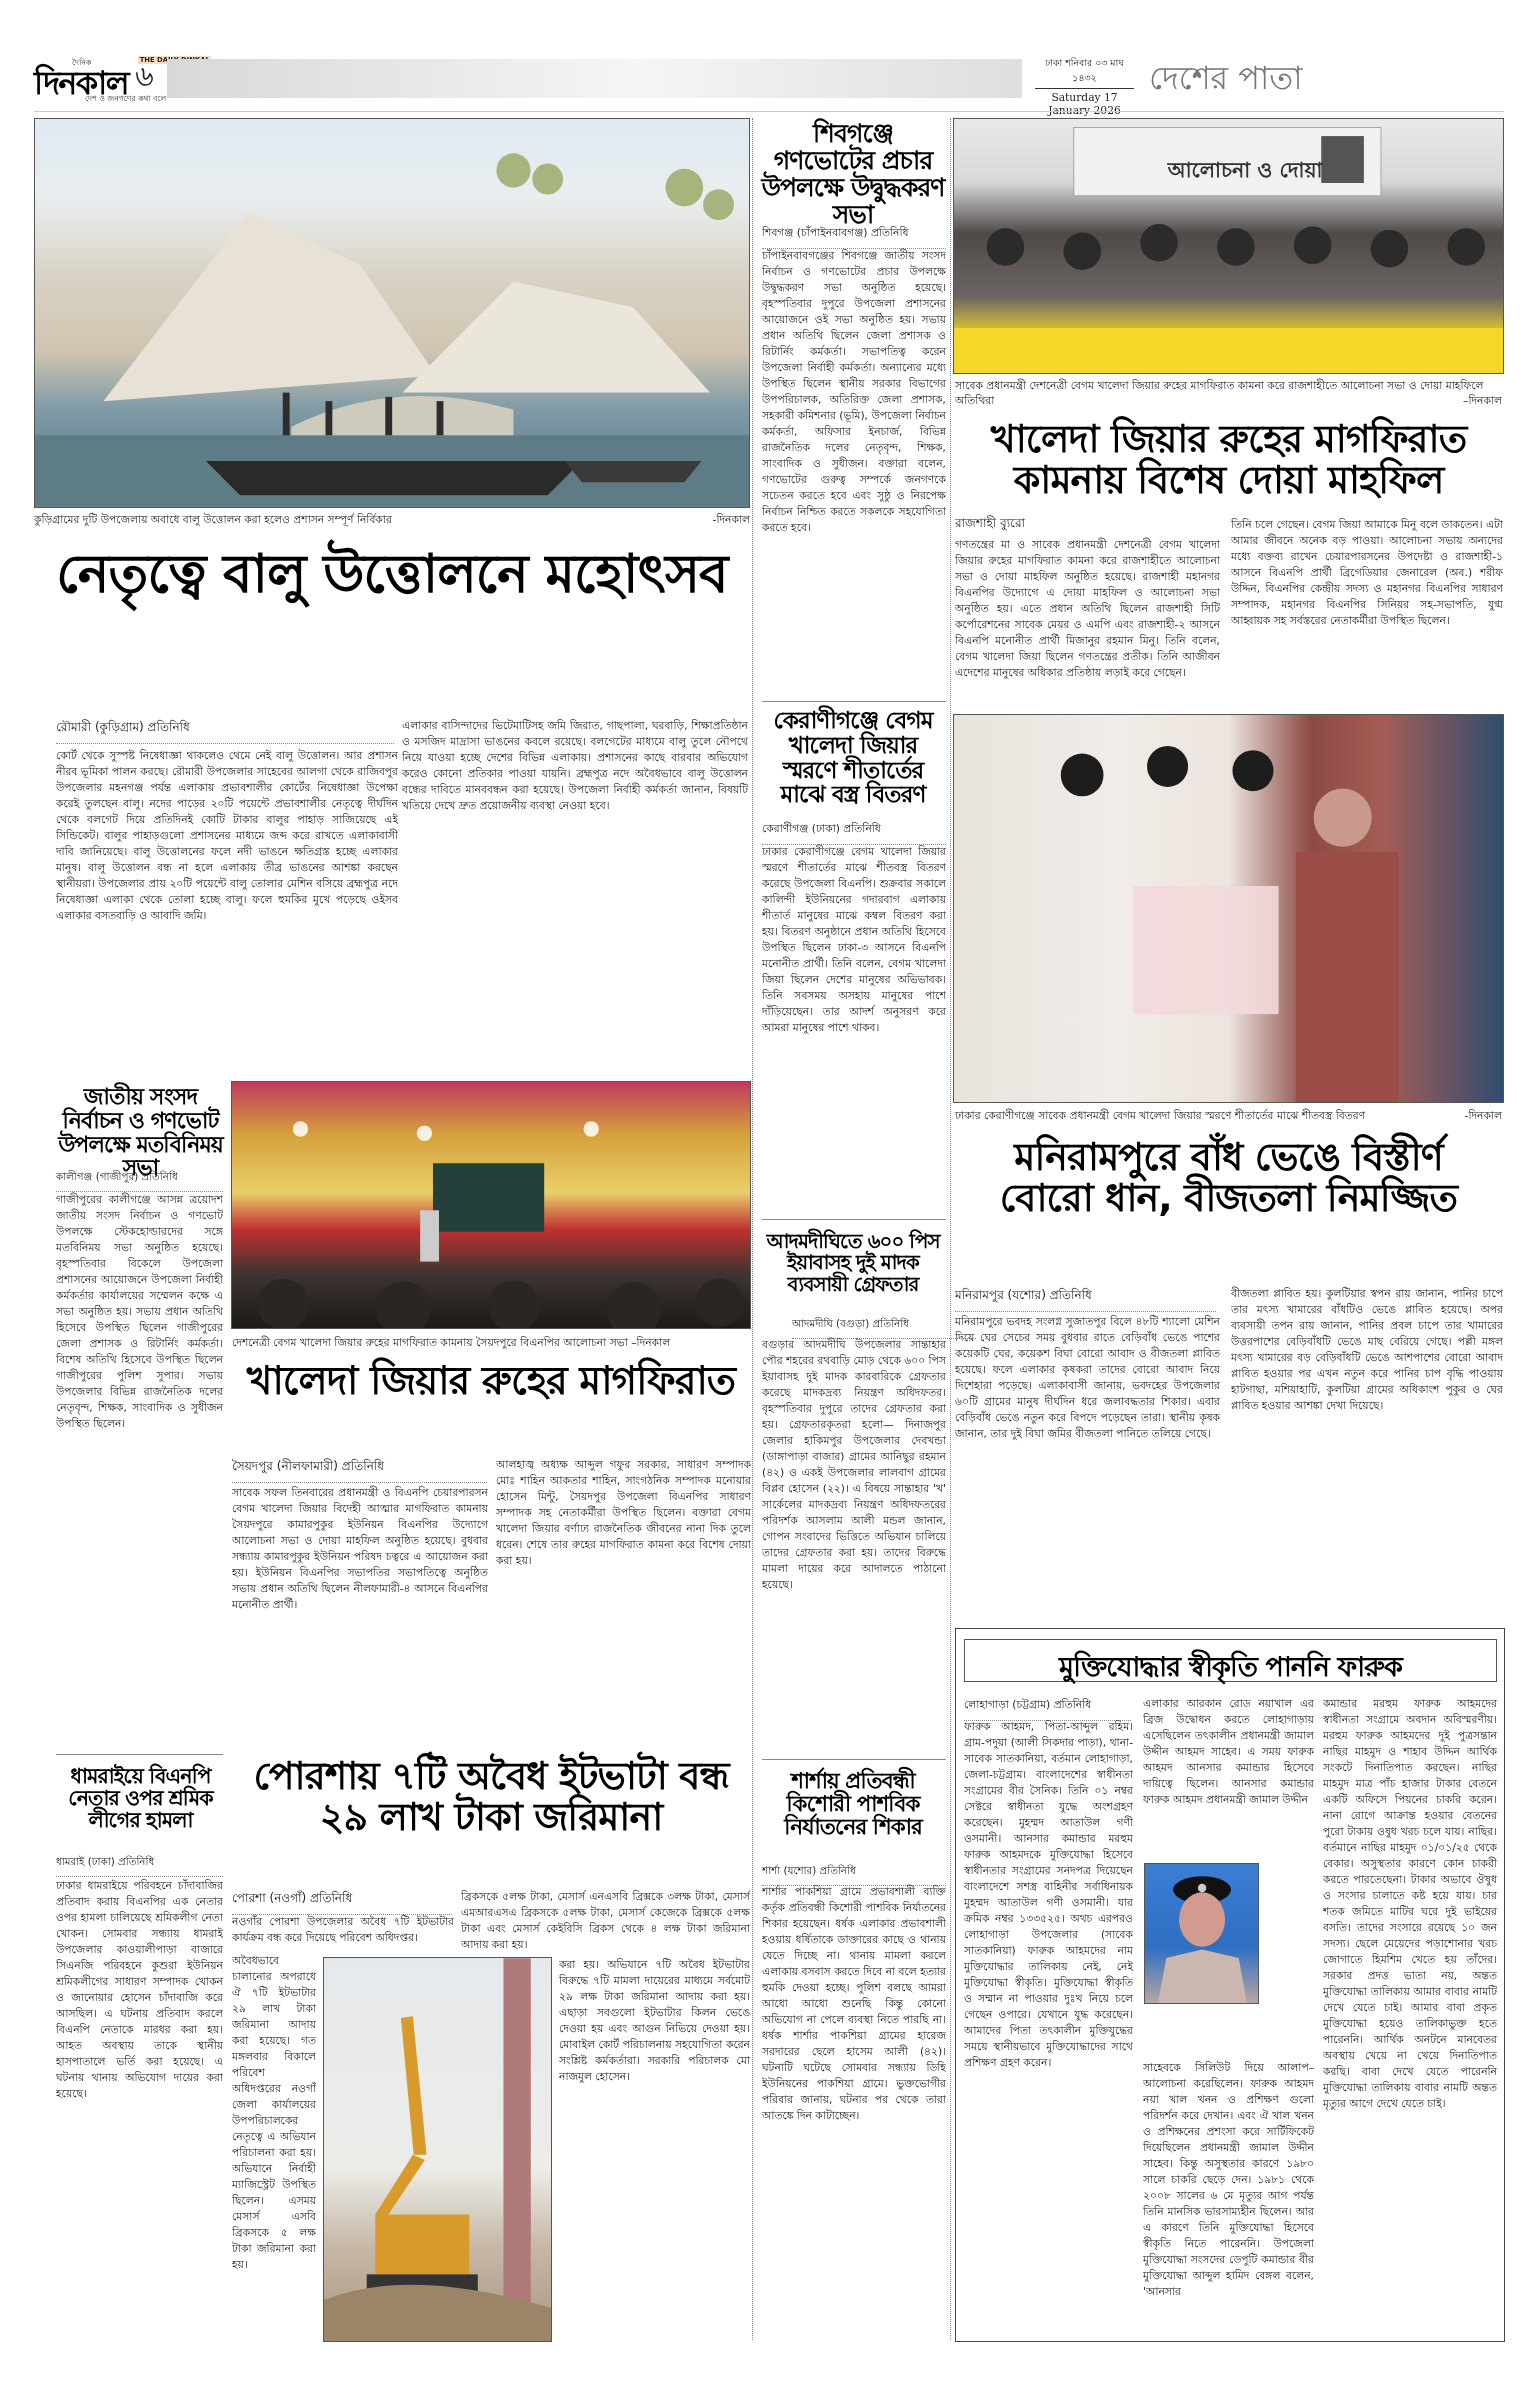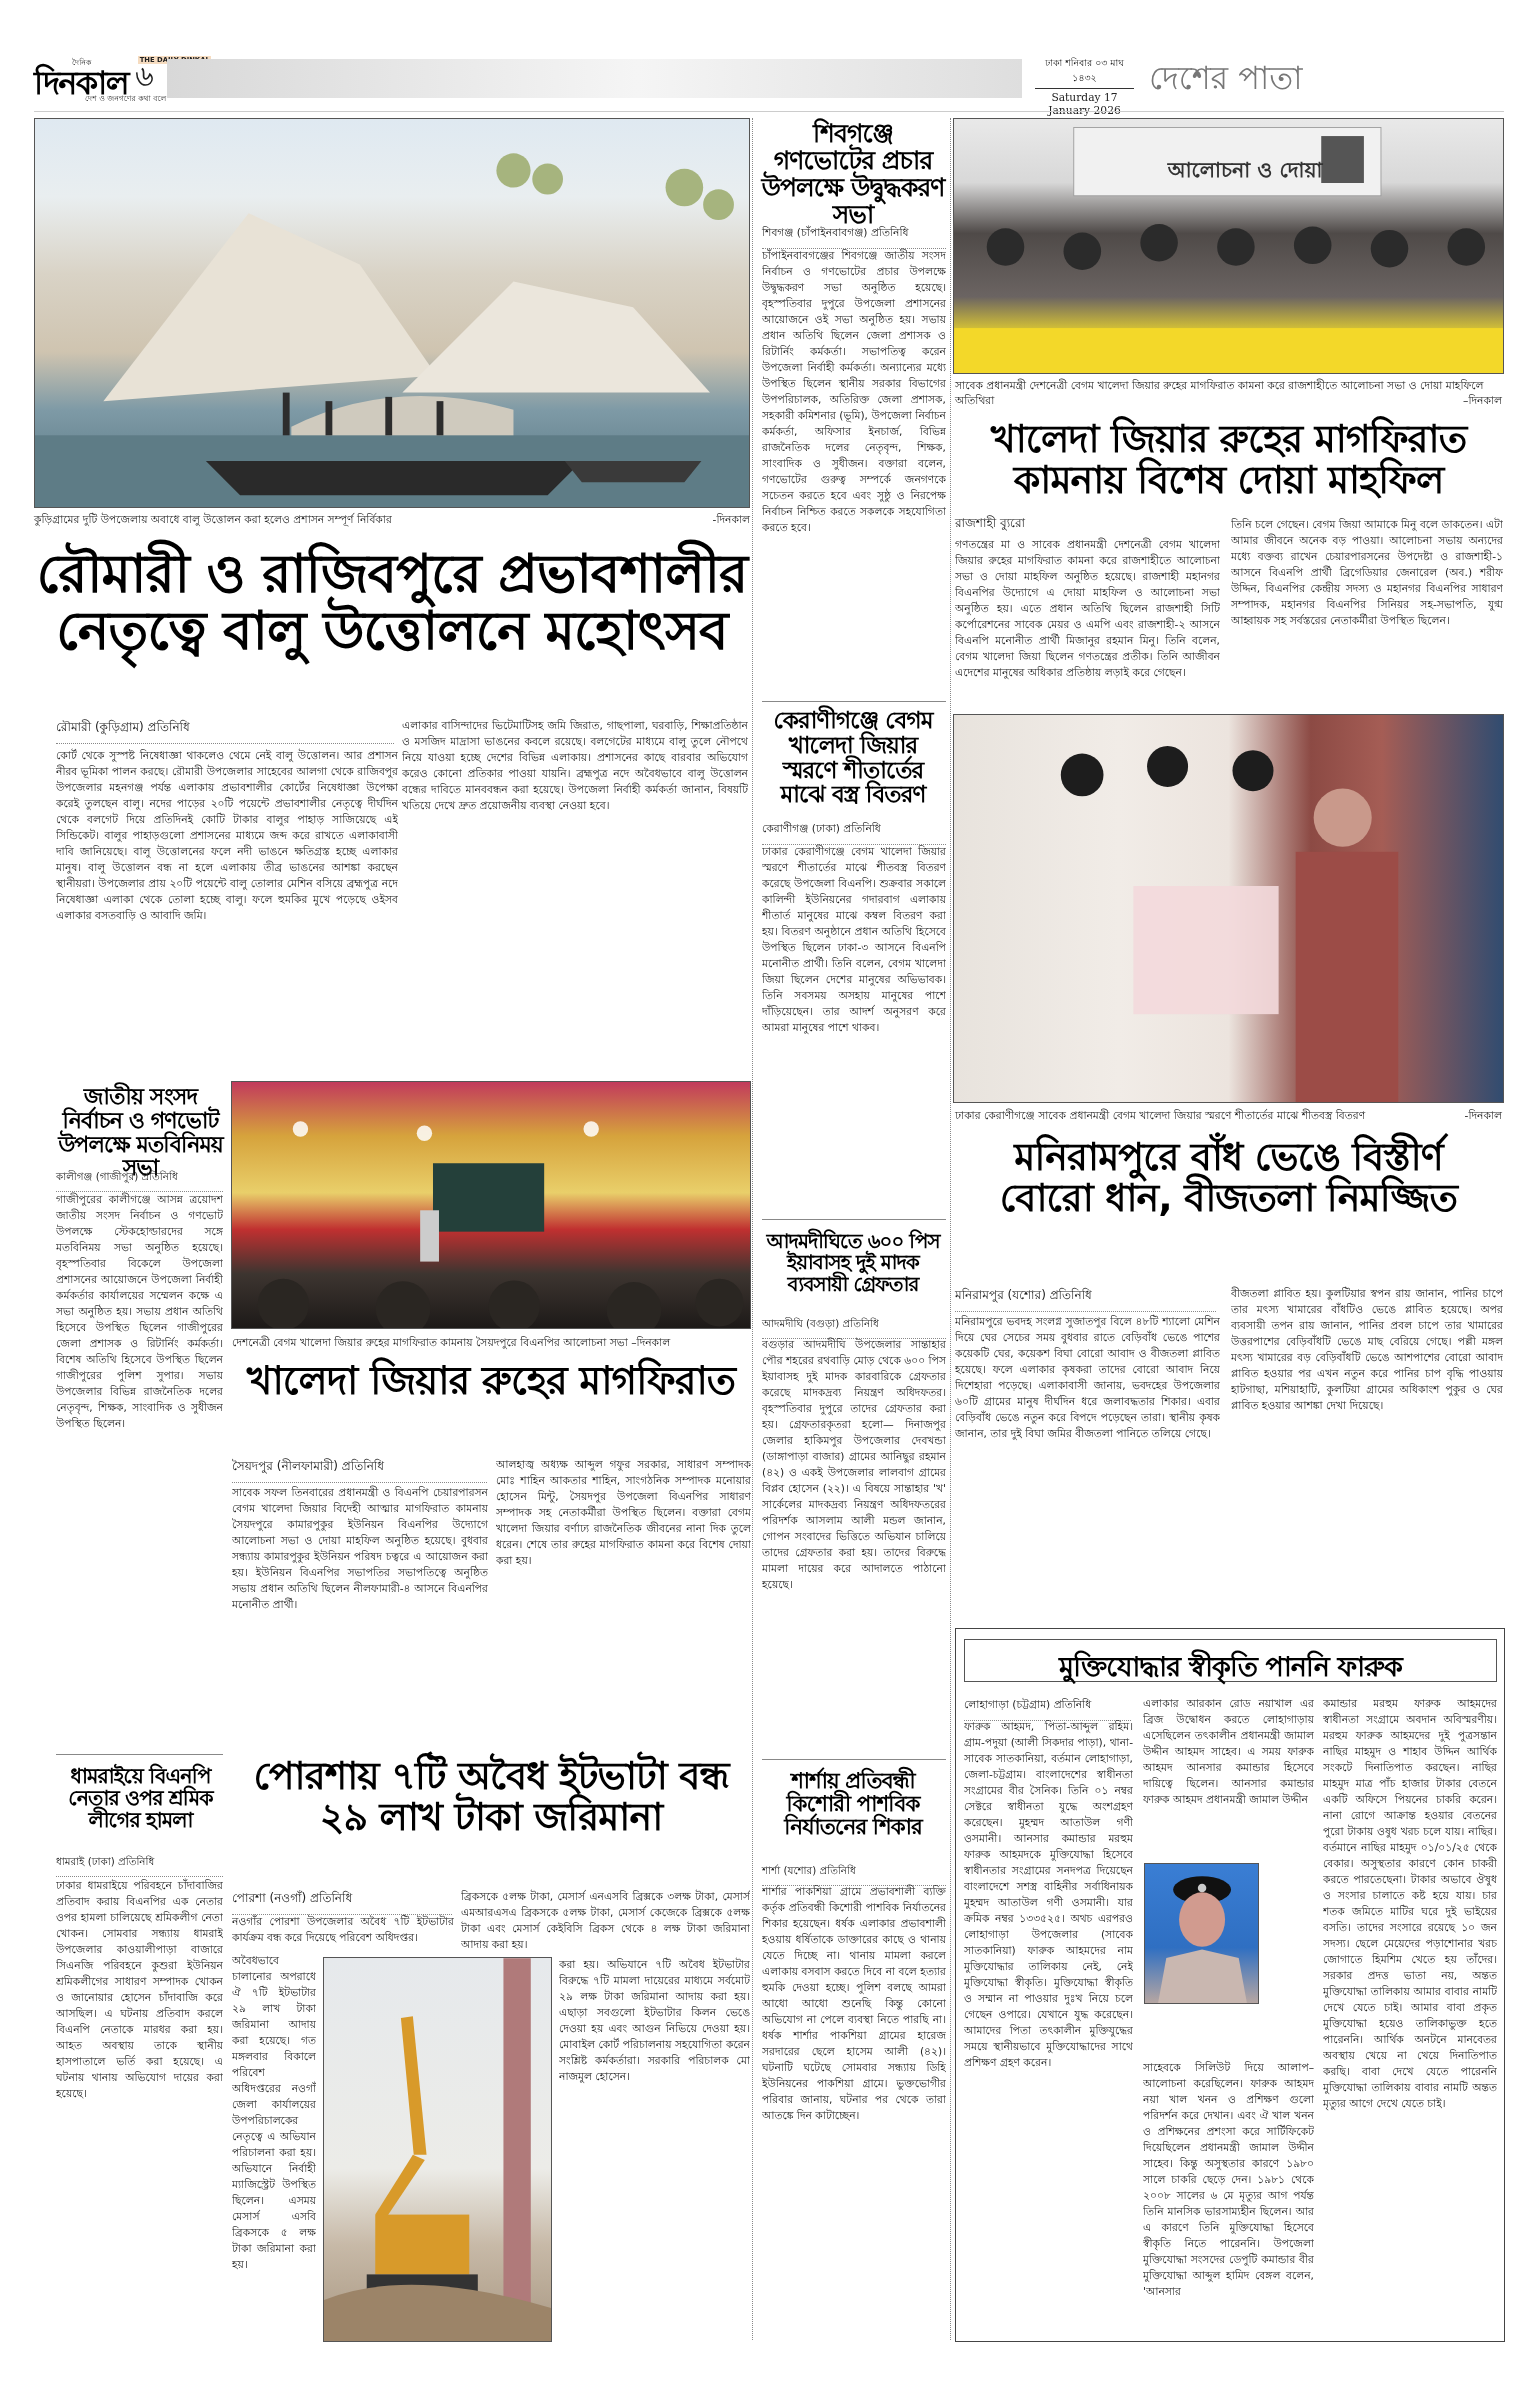--- a/index.html
+++ b/index.html
@@ -56,21 +56,20 @@
         <circle cx="760" cy="80" r="22"></circle>
         <circle cx="800" cy="100" r="18"></circle>
       </g>
   </svg>
 </div>
 <div class="abs cap" style="left:34px;top:513px;width:716px">
   <span>কুড়িগ্রামের দুটি উপজেলায় অবাধে বালু উত্তোলন করা হলেও প্রশাসন সম্পূর্ণ নির্বিকার</span>
   <span class="credit">-দিনকাল</span>
 </div>
 <div class="abs hl" style="left:34px;top:545px;width:716px;font-size:53px">
-  <div>রৌমারী ও রাজিবপুরে প্রভাবশালীর</div>
   <div>নেতৃত্বে বালু উত্তোলনে মহোৎসব</div>
 </div>
 <div class="abs byline" style="left:56px;top:718px;width:338px">রৌমারী (কুড়িগ্রাম) প্রতিনিধি</div>
 <div class="abs body" style="left:56px;top:748px;width:342px;height:295px">কোর্ট থেকে সুস্পষ্ট নিষেধাজ্ঞা থাকলেও থেমে নেই বালু উত্তোলন। আর প্রশাসন নীরব ভূমিকা পালন করছে। রৌমারী উপজেলার সাহেবের আলগা থেকে রাজিবপুর উপজেলার মহনগঞ্জ পর্যন্ত এলাকায় প্রভাবশালীর কোর্টের নিষেধাজ্ঞা উপেক্ষা করেই তুলছেন বালু। নদের পাড়ের ২০টি পয়েন্টে প্রভাবশালীর নেতৃত্বে দীর্ঘদিন থেকে বলগেট দিয়ে প্রতিদিনই কোটি টাকার বালুর পাহাড় সাজিয়েছে এই সিন্ডিকেট। বালুর পাহাড়গুলো প্রশাসনের মাধ্যমে জব্দ করে রাখতে এলাকাবাসী দাবি জানিয়েছে। বালু উত্তোলনের ফলে নদী ভাঙনে ক্ষতিগ্রস্ত হচ্ছে এলাকার মানুষ। বালু উত্তোলন বন্ধ না হলে এলাকায় তীব্র ভাঙনের আশঙ্কা করছেন স্থানীয়রা। উপজেলার প্রায় ২০টি পয়েন্টে বালু তোলার মেশিন বসিয়ে ব্রহ্মপুত্র নদে নিষেধাজ্ঞা এলাকা থেকে তোলা হচ্ছে বালু। ফলে হুমকির মুখে পড়েছে ওইসব এলাকার বসতবাড়ি ও আবাদি জমি।</div>
 <div class="abs body" style="left:402px;top:718px;width:346px;height:325px">এলাকার বাসিন্দাদের ভিটেমাটিসহ জমি জিরাত, গাছপালা, ঘরবাড়ি, শিক্ষাপ্রতিষ্ঠান ও মসজিদ মাদ্রাসা ভাঙনের কবলে রয়েছে। বলগেটের মাধ্যমে বালু তুলে নৌপথে নিয়ে যাওয়া হচ্ছে দেশের বিভিন্ন এলাকায়। প্রশাসনের কাছে বারবার অভিযোগ করেও কোনো প্রতিকার পাওয়া যায়নি। ব্রহ্মপুত্র নদে অবৈধভাবে বালু উত্তোলন বন্ধের দাবিতে মানববন্ধন করা হয়েছে। উপজেলা নির্বাহী কর্মকর্তা জানান, বিষয়টি খতিয়ে দেখে দ্রুত প্রয়োজনীয় ব্যবস্থা নেওয়া হবে।</div>
 
 <div class="abs hl" style="left:51px;top:1085px;width:179px;font-size:22px">জাতীয় সংসদ নির্বাচন ও গণভোট উপলক্ষে মতবিনিময় সভা</div>
 <div class="abs byline" style="left:56px;top:1169px;width:167px;font-size:10.3px">কালীগঞ্জ (গাজীপুর) প্রতিনিধি</div>
 <div class="abs body" style="left:56px;top:1192px;width:167px;height:551px">গাজীপুরের কালীগঞ্জে আসন্ন ত্রয়োদশ জাতীয় সংসদ নির্বাচন ও গণভোট উপলক্ষে স্টেকহোল্ডারদের সঙ্গে মতবিনিময় সভা অনুষ্ঠিত হয়েছে। বৃহস্পতিবার বিকেলে উপজেলা প্রশাসনের আয়োজনে উপজেলা নির্বাহী কর্মকর্তার কার্যালয়ের সম্মেলন কক্ষে এ সভা অনুষ্ঠিত হয়। সভায় প্রধান অতিথি হিসেবে উপস্থিত ছিলেন গাজীপুরের জেলা প্রশাসক ও রিটার্নিং কর্মকর্তা। বিশেষ অতিথি হিসেবে উপস্থিত ছিলেন গাজীপুরের পুলিশ সুপার। সভায় উপজেলার বিভিন্ন রাজনৈতিক দলের নেতৃবৃন্দ, শিক্ষক, সাংবাদিক ও সুধীজন উপস্থিত ছিলেন।</div>
 <div class="rule-h" style="left:56px;top:1754px;width:167px"></div>
@@ -132,21 +131,21 @@
 <div class="abs byline" style="left:762px;top:224px;width:184px;font-size:10.7px">শিবগঞ্জ (চাঁপাইনবাবগঞ্জ) প্রতিনিধি</div>
 <div class="abs body" style="left:762px;top:248px;width:184px;height:444px">চাঁপাইনবাবগঞ্জের শিবগঞ্জে জাতীয় সংসদ নির্বাচন ও গণভোটের প্রচার উপলক্ষে উদ্বুদ্ধকরণ সভা অনুষ্ঠিত হয়েছে। বৃহস্পতিবার দুপুরে উপজেলা প্রশাসনের আয়োজনে ওই সভা অনুষ্ঠিত হয়। সভায় প্রধান অতিথি ছিলেন জেলা প্রশাসক ও রিটার্নিং কর্মকর্তা। সভাপতিত্ব করেন উপজেলা নির্বাহী কর্মকর্তা। অন্যান্যের মধ্যে উপস্থিত ছিলেন স্থানীয় সরকার বিভাগের উপপরিচালক, অতিরিক্ত জেলা প্রশাসক, সহকারী কমিশনার (ভূমি), উপজেলা নির্বাচন কর্মকর্তা, অফিসার ইনচার্জ, বিভিন্ন রাজনৈতিক দলের নেতৃবৃন্দ, শিক্ষক, সাংবাদিক ও সুধীজন। বক্তারা বলেন, গণভোটের গুরুত্ব সম্পর্কে জনগণকে সচেতন করতে হবে এবং সুষ্ঠু ও নিরপেক্ষ নির্বাচন নিশ্চিত করতে সকলকে সহযোগিতা করতে হবে।</div>
 <div class="rule-h" style="left:762px;top:701px;width:184px"></div>
 
 <div class="abs hl" style="left:759px;top:708px;width:188px;font-size:23px">কেরাণীগঞ্জে বেগম খালেদা জিয়ার স্মরণে শীতার্তের মাঝে বস্ত্র বিতরণ</div>
 <div class="abs byline" style="left:762px;top:820px;width:184px;font-size:10.7px">কেরাণীগঞ্জ (ঢাকা) প্রতিনিধি</div>
 <div class="abs body" style="left:762px;top:844px;width:184px;height:367px">ঢাকার কেরাণীগঞ্জে বেগম খালেদা জিয়ার স্মরণে শীতার্তের মাঝে শীতবস্ত্র বিতরণ করেছে উপজেলা বিএনপি। শুক্রবার সকালে কালিন্দী ইউনিয়নের গদারবাগ এলাকায় শীতার্ত মানুষের মাঝে কম্বল বিতরণ করা হয়। বিতরণ অনুষ্ঠানে প্রধান অতিথি হিসেবে উপস্থিত ছিলেন ঢাকা-৩ আসনে বিএনপি মনোনীত প্রার্থী। তিনি বলেন, বেগম খালেদা জিয়া ছিলেন দেশের মানুষের অভিভাবক। তিনি সবসময় অসহায় মানুষের পাশে দাঁড়িয়েছেন। তার আদর্শ অনুসরণ করে আমরা মানুষের পাশে থাকব।</div>
 <div class="rule-h" style="left:762px;top:1219px;width:184px"></div>
 
 <div class="abs hl" style="left:759px;top:1231px;width:188px;font-size:19.7px">আদমদীঘিতে ৬০০ পিস ইয়াবাসহ দুই মাদক ব্যবসায়ী গ্রেফতার</div>
-<div class="abs byline" style="left:762px;top:1316px;width:184px;font-size:10.3px">আদমদীঘি (বগুড়া) প্রতিনিধি</div>
+<div class="abs byline" style="left:792px;top:1316px;width:184px;font-size:10.3px">আদমদীঘি (বগুড়া) প্রতিনিধি</div>
 <div class="abs body" style="left:762px;top:1337px;width:184px;height:414px">বগুড়ার আদমদীঘি উপজেলার সান্তাহার পৌর শহরের রথবাড়ি মোড় থেকে ৬০০ পিস ইয়াবাসহ দুই মাদক কারবারিকে গ্রেফতার করেছে মাদকদ্রব্য নিয়ন্ত্রণ অধিদফতর। বৃহস্পতিবার দুপুরে তাদের গ্রেফতার করা হয়। গ্রেফতারকৃতরা হলো— দিনাজপুর জেলার হাকিমপুর উপজেলার দেবখন্ডা (ডাঙ্গাপাড়া বাজার) গ্রামের আনিছুর রহমান (৪২) ও একই উপজেলার লালবাগ গ্রামের বিপ্লব হোসেন (২২)। এ বিষয়ে সান্তাহার 'খ' সার্কেলের মাদকদ্রব্য নিয়ন্ত্রণ অধিদফতরের পরিদর্শক আসলাম আলী মন্ডল জানান, গোপন সংবাদের ভিত্তিতে অভিযান চালিয়ে তাদের গ্রেফতার করা হয়। তাদের বিরুদ্ধে মামলা দায়ের করে আদালতে পাঠানো হয়েছে।</div>
 <div class="rule-h" style="left:762px;top:1759px;width:184px"></div>
 
 <div class="abs hl" style="left:759px;top:1769px;width:188px;font-size:21.4px">শার্শায় প্রতিবন্ধী কিশোরী পাশবিক নির্যাতনের শিকার</div>
 <div class="abs byline" style="left:762px;top:1863px;width:184px;font-size:10.3px">শার্শা (যশোর) প্রতিনিধি</div>
 <div class="abs body" style="left:762px;top:1884px;width:184px;height:457px">শার্শার পাকশিয়া গ্রামে প্রভাবশালী ব্যক্তি কর্তৃক প্রতিবন্ধী কিশোরী পাশবিক নির্যাতনের শিকার হয়েছেন। ধর্ষক এলাকার প্রভাবশালী হওয়ায় ধর্ষিতাকে ডাক্তারের কাছে ও থানায় যেতে দিচ্ছে না। থানায় মামলা করলে এলাকায় বসবাস করতে দিবে না বলে হত্যার হুমকি দেওয়া হচ্ছে। পুলিশ বলছে আমরা আধো আধো শুনেছি কিন্তু কোনো অভিযোগ না পেলে ব্যবস্থা নিতে পারছি না। ধর্ষক শার্শার পাকশিয়া গ্রামের হারেজ সরদারের ছেলে হাসেম আলী (৪২)। ঘটনাটি ঘটেছে সোমবার সন্ধ্যায় ডিহি ইউনিয়নের পাকশিয়া গ্রামে। ভুক্তভোগীর পরিবার জানায়, ঘটনার পর থেকে তারা আতঙ্কে দিন কাটাচ্ছেন।</div>
 
 <div class="abs photo" style="left:953px;top:118px;width:551px;height:256px;background:linear-gradient(180deg,#e9e9e9 0%,#d8d8d8 25%,#4f4a48 45%,#6b6462 70%,#e6d12e 85%,#f2dc2c 100%)">
   <svg width="551" height="256" viewBox="0 0 645 300">
     <rect x="140" y="10" width="360" height="80" fill="#f1f1f1" stroke="#999"></rect>

